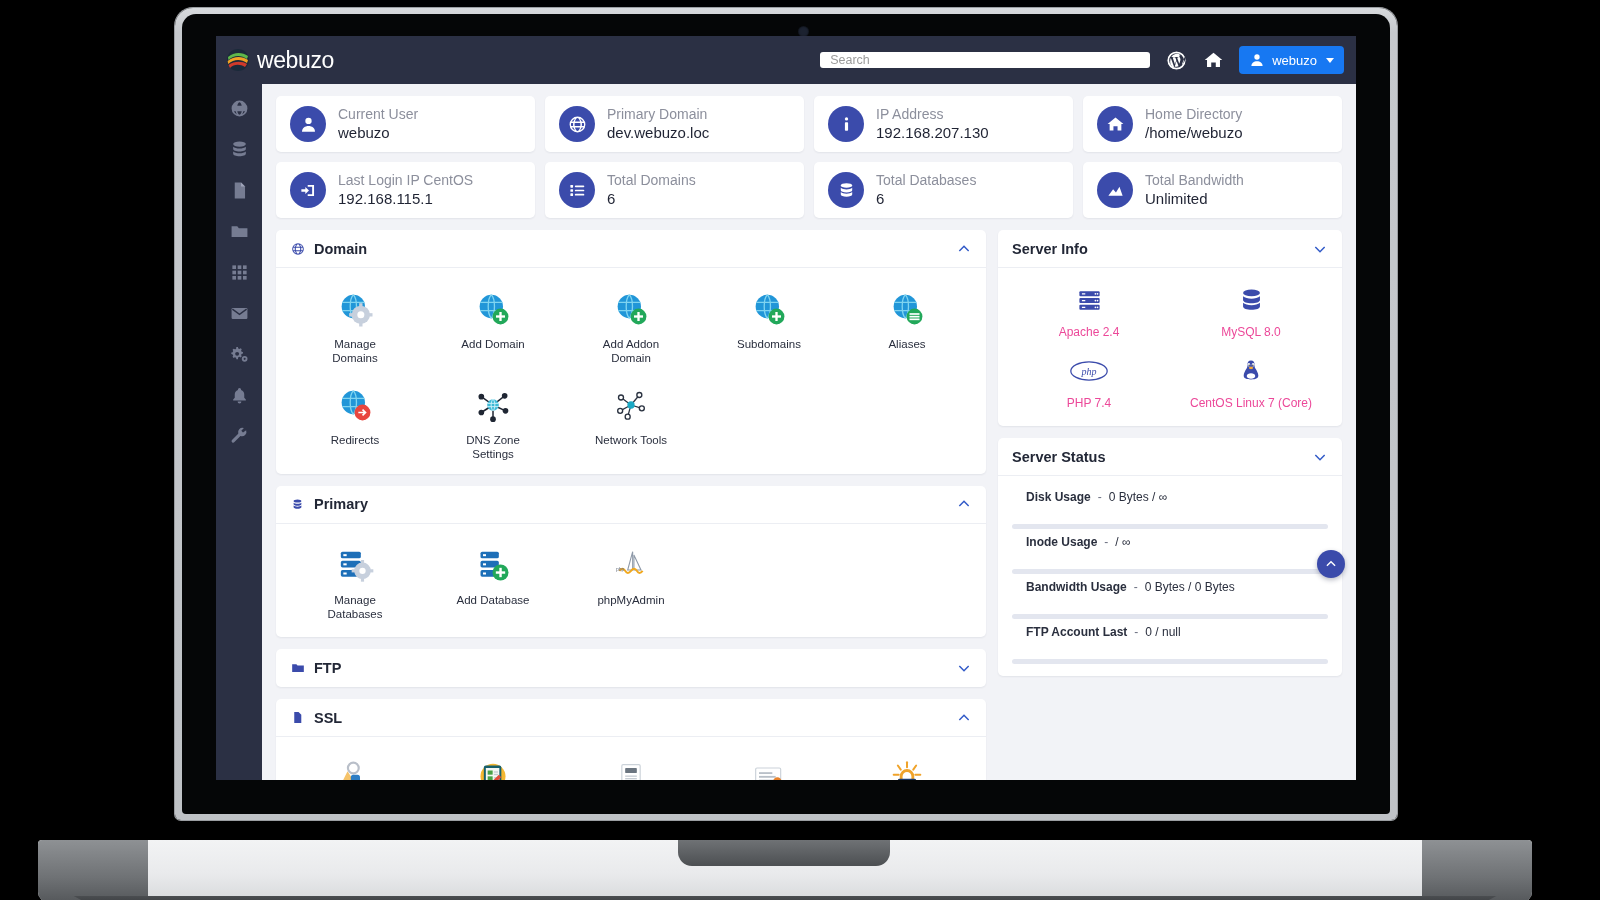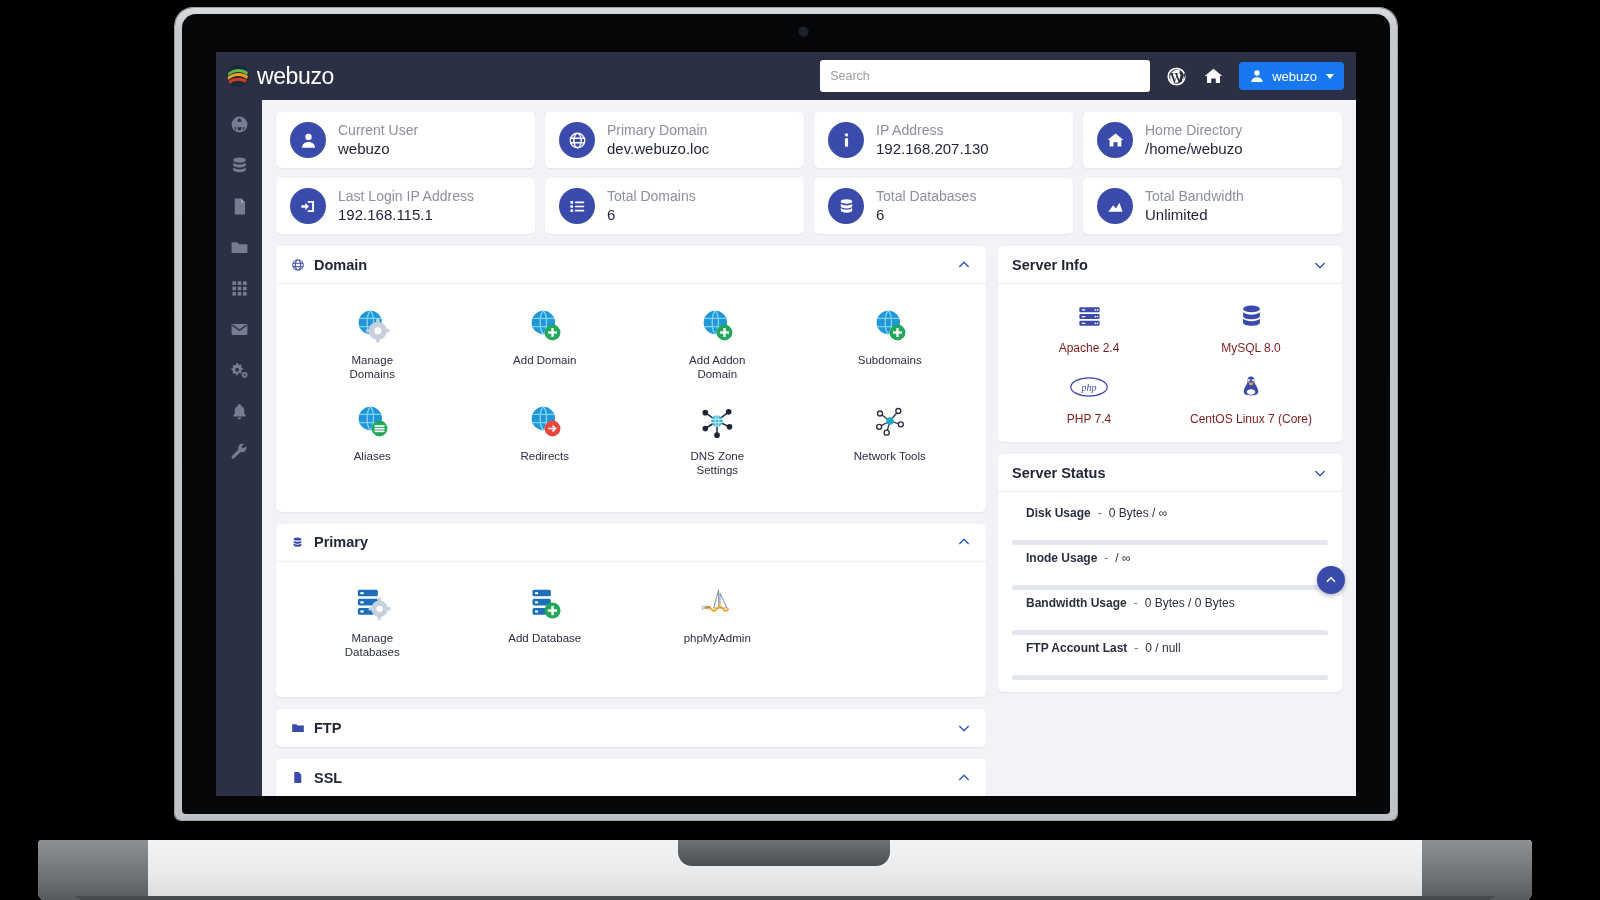--- a/index.html
+++ b/index.html
@@ -30,21 +30,21 @@
     border-radius: 14px 14px 4px 4px;
   }
   .webcam {
     position: absolute; left: 798px; top: 26px;
     width: 11px; height: 11px; border-radius: 50%;
     background: #1c2230;
     box-shadow: inset 0 0 2px #000;
   }
   .screen {
     position: absolute;
-    left: 216px; top: 52px;
+    left: 216px; top: 36px;
     width: 1140px; height: 744px;
     background: #2b3044;
     overflow: hidden;
   }
 
   .base-wrap { position: absolute; left: 0; top: 812px; width: 1600px; height: 88px; }
   .base-top {
     position: absolute; left: 38px; top: 28px; width: 1494px; height: 62px;
     background: linear-gradient(180deg,#f2f3f4 0%, #e9eaec 55%, #d7d9db 100%);
     border-radius: 4px 4px 10px 10px;
@@ -82,21 +82,21 @@
   }
   .brand { display: flex; align-items: center; gap: 7px; }
   .brand-logo { width: 24px; height: 24px; flex: 0 0 auto; }
   .brand-text {
     color: #fff; font-size: 23px; letter-spacing: -0.4px; font-weight: 400;
   }
   .topbar-right {
     margin-left: auto; display: flex; align-items: center; gap: 15px;
   }
   .search-box {
-    width: 330px; height: 32px; background: #fff;
+    width: 330px; height: 16px; background: #fff;
     border: none; border-radius: 3px;
     padding: 0 10px; font-size: 12.5px; color: #5a5a5a;
     font-family: "Liberation Sans", sans-serif;
   }
   .search-box::placeholder { color: #9b9b9b; }
   .ic-btn {
     width: 22px; height: 22px; display: flex; align-items: center;
     justify-content: center; cursor: pointer;
   }
   .user-btn {
@@ -154,41 +154,41 @@
     padding: 0 14px; cursor: pointer;
     border-bottom: 1px solid #eceef3;
   }
   .panel-head.noborder { border-bottom: none; }
   .panel-title { font-size: 14.5px; color: #222736; font-weight: bold; }
   .panel-ic { width: 15px; height: 15px; display:flex; align-items:center; justify-content:center;}
   .chev { margin-left: auto; width: 16px; height: 16px; }
   .chev svg { stroke: #3059c7; fill: none; stroke-width: 2.2; }
 
   .tile-grid {
-    display: grid; grid-template-columns: repeat(4, 1fr);
-    padding: 14px 10px 26px 10px; row-gap: 4px;
+    display: grid; grid-template-columns: repeat(5, 1fr);
+    padding: 14px 10px 4px 10px; row-gap: 4px;
   }
   .tile {
     display: flex; flex-direction: column; align-items: center;
     gap: 7px; padding: 6px 2px 8px; cursor: pointer;
   }
   .tile-ic { width: 42px; height: 42px; display:flex; align-items:center; justify-content:center;}
   .tile-lbl {
     font-size: 11.5px; color: #2a2f3e; text-align: center; line-height: 1.25;
     max-width: 88px;
   }
 
   
   .srv-grid {
     display: grid; grid-template-columns: 1fr 1fr;
     padding: 16px 10px 16px; row-gap: 16px;
   }
   .srv-item { display: flex; flex-direction: column; align-items: center; gap: 9px; }
   .srv-ic { height: 32px; display: flex; align-items: center; justify-content: center; }
-  .srv-lbl { font-size: 12px; color: #7f1d1d; }
+  .srv-lbl { font-size: 12px; color: #ec4899; }
 
   
   .status-body { padding: 14px 14px 6px; }
   .st-row { margin-bottom: 6px; }
   .st-line { font-size: 12px; color: #2a2f3e; display: flex; gap: 7px; align-items: baseline; }
   .st-name { font-weight: bold; margin-left: 14px; }
   .st-dash { color: #6a6f80; }
   .st-val { color: #2a2f3e; }
   .st-bar {
     height: 5px; background: #e3e6ef; border-radius: 3px; margin-top: 20px;
@@ -369,21 +369,21 @@
             </div>
 
             <div class="stat">
               <div class="stat-ic">
                 <svg viewBox="0 0 24 24" width="19" height="19">
                     <path d="M11 5h8v14h-8v-2.4h5.6V7.4H11z"></path>
                     <path d="M12.6 12 8 7.6v2.8H3v3.2h5v2.8z"></path>
                   </svg>
               </div>
               <div>
-                <div class="stat-lbl">Last Login IP Address</div>
+                <div class="stat-lbl">Last Login IP CentOS</div>
                 <div class="stat-val">192.168.115.1</div>
               </div>
             </div>
             <div class="stat">
               <div class="stat-ic">
                 <svg viewBox="0 0 24 24" width="19" height="19">
                   <rect x="3" y="5" width="3.4" height="3.4" rx=".8"></rect>
                     <rect x="8.6" y="5.6" width="12" height="2.2" rx="1.1"></rect>
                   <rect x="3" y="10.3" width="3.4" height="3.4" rx=".8"></rect>
                     <rect x="8.6" y="10.9" width="12" height="2.2" rx="1.1"></rect>

